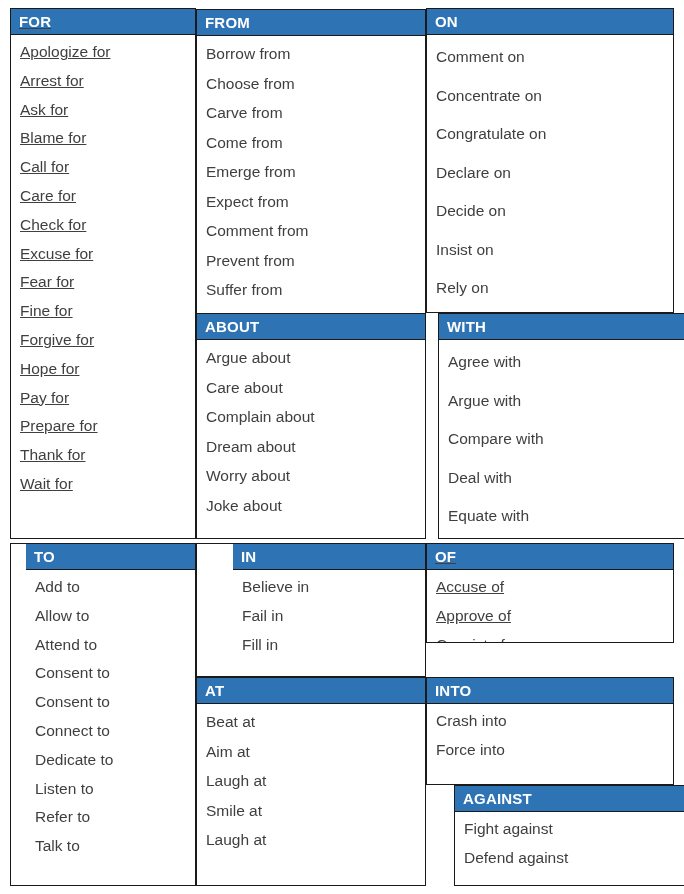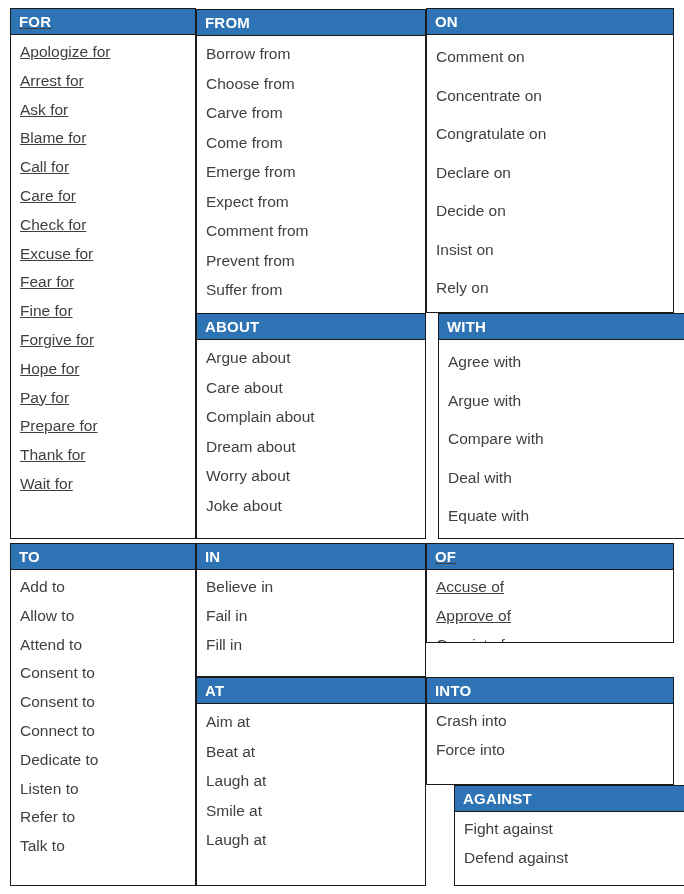--- a/index.html
+++ b/index.html
@@ -81,21 +81,21 @@
       <div class="item">Fine for</div>
       <div class="item">Forgive for</div>
       <div class="item">Hope for</div>
       <div class="item">Pay for</div>
       <div class="item">Prepare for</div>
       <div class="item">Thank for</div>
       <div class="item">Wait for</div>
     </div>
   </div>
 
-  <div class="group tight" style="left:10px; top:543px; width:186px; height:343px;">
+  <div class="group tight" style="left:10px; top:543px; width:186px; height:343px;padding-left:15px;">
     <div class="group-header">TO</div>
     <div class="group-body">
       <div class="item">Add to</div>
       <div class="item">Allow to</div>
       <div class="item">Attend to</div>
       <div class="item">Consent to</div>
       <div class="item">Consent to</div>
       <div class="item">Connect to</div>
       <div class="item">Dedicate to</div>
       <div class="item">Listen to</div>
@@ -124,34 +124,34 @@
     <div class="group-body">
       <div class="item">Argue about</div>
       <div class="item">Care about</div>
       <div class="item">Complain about</div>
       <div class="item">Dream about</div>
       <div class="item">Worry about</div>
       <div class="item">Joke about</div>
     </div>
   </div>
 
-  <div class="group tight" style="left:196px; top:543px; width:230px; height:134px;">
+  <div class="group tight" style="left:196px; top:543px; width:230px; height:134px;padding-left:36px;">
     <div class="group-header">IN</div>
     <div class="group-body">
       <div class="item">Believe in</div>
       <div class="item">Fail in</div>
       <div class="item">Fill in</div>
     </div>
   </div>
 
   <div class="group mid" style="left:196px; top:677px; width:230px; height:209px;">
     <div class="group-header">AT</div>
     <div class="group-body">
+      <div class="item">Beat at</div>
       <div class="item">Aim at</div>
-      <div class="item">Beat at</div>
       <div class="item">Laugh at</div>
       <div class="item">Smile at</div>
       <div class="item">Laugh at</div>
     </div>
   </div>
 
   <div class="group loose" style="left:426px; top:8px; width:248px; height:305px;">
     <div class="group-header">ON</div>
     <div class="group-body">
       <div class="item">Comment on</div>

